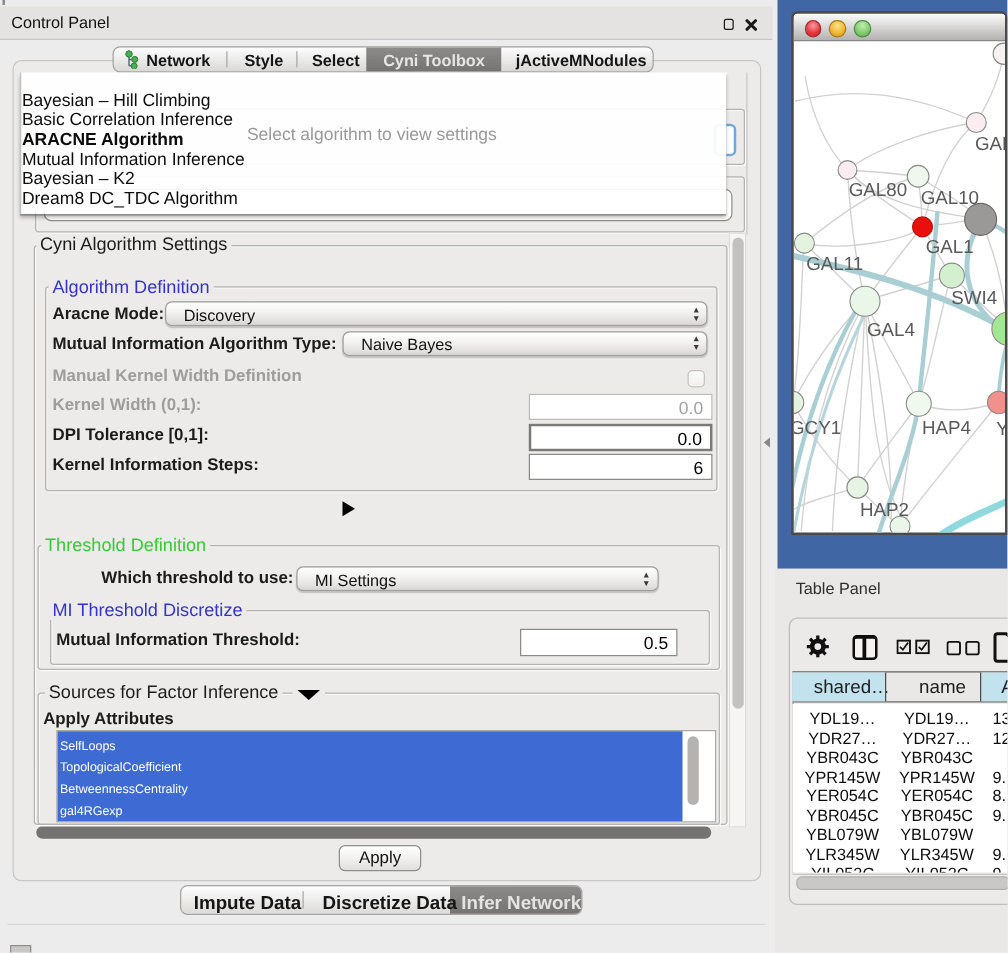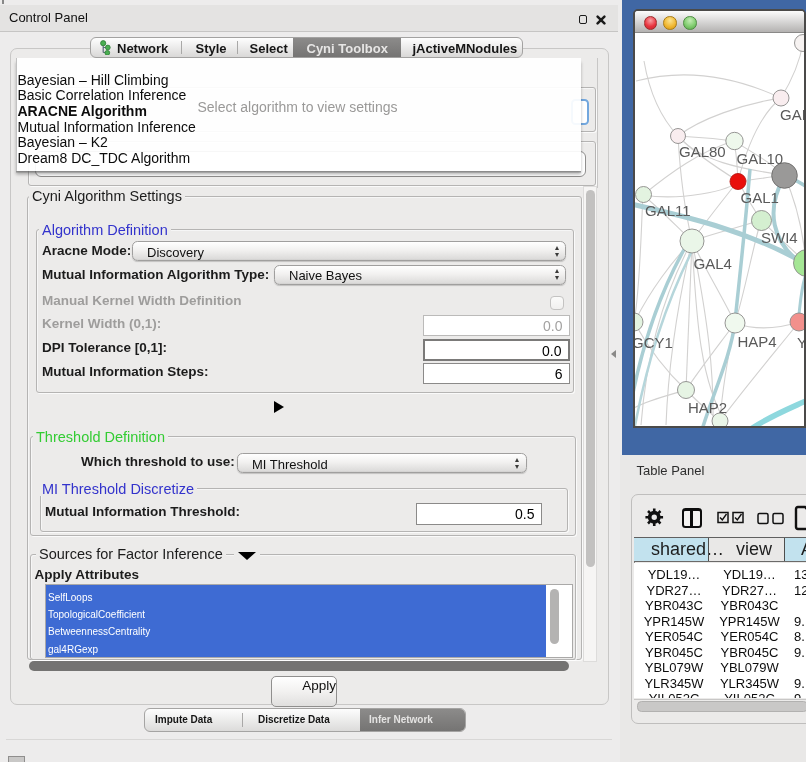--- a/index.html
+++ b/index.html
@@ -72,33 +72,33 @@
   <div class="lbl" style="left:42px;top:317px;color:#9e9d9c;">Kernel Width (0,1):</div>
   <div class="fld" style="left:423px;top:315px;width:147px;height:21px;border:1px solid #bbbab9;color:#a3a2a1;">
       <span>0.0</span>
     </div>
 
   <div class="lbl" style="left:42px;top:340.5px;">DPI Tolerance [0,1]:</div>
   <div class="fld" style="left:423px;top:338.5px;width:147px;height:22px;border:2px solid #7b7a79;color:#000;">
       <span style="top:2px;">0.0</span>
     </div>
 
-  <div class="lbl" style="left:42px;top:364.5px;">Mutual Information Steps:</div>
+  <div class="lbl" style="left:42px;top:364.5px;">Kernel Information Steps:</div>
   <div class="fld" style="left:423px;top:363px;width:147px;height:21px;border:1px solid #8b8a89;color:#000;">
       <span>6</span>
     </div>
 
   <div class="abs" style="left:274px;top:401px;width:0;height:0;border-top:6px solid transparent;border-bottom:6px solid transparent;border-left:10px solid #000;"></div>
 
   <div class="grp" style="left:30px;top:436px;width:544px;height:98px;"></div>
   <div class="gl" style="left:33px;top:429.5px;color:#33cc33;">Threshold Definition</div>
 
   <div class="lbl" style="left:81px;top:455px;">Which threshold to use:</div>
   <div class="combo" style="left:237px;top:453px;width:290px;height:20px;">
-    <div class="ct">MI Threshold</div>
+    <div class="ct">MI Settings</div>
     <div class="spin">
         <div class="u" style="left:276.5px;top:3.8px;"></div>
         <div class="d" style="left:276.5px;top:10.6px;"></div>
       </div>
   </div>
 
   <div class="grp" style="left:40px;top:488px;width:526px;height:42px;"></div>
   <div class="gl" style="left:39px;top:481.5px;color:#3333cc;">MI Threshold Discretize</div>
   <div class="lbl" style="left:45px;top:504.5px;">Mutual Information Threshold:</div>
   <div class="fld" style="left:416px;top:502.5px;width:126px;height:22px;border:1px solid #8b8a89;color:#000;">
@@ -109,23 +109,23 @@
   <div class="gl" style="left:36px;top:546.5px;color:#1c1c1c;">Sources for Factor Inference</div>
   <div class="abs" style="left:234px;top:549px;width:26px;height:12px;background:#ecebea;"></div>
   <div class="abs" style="left:238px;top:552px;width:0;height:0;border-left:9px solid transparent;border-right:9px solid transparent;border-top:8px solid #000;"></div>
   <div class="lbl" style="left:34.5px;top:567.5px;">Apply Attributes</div>
 
   <div class="abs" style="left:44.5px;top:584px;width:528px;height:74px;background:#fff;border:1px solid #aaa9a8;box-sizing:border-box;"></div>
   <div class="abs" style="left:45.5px;top:585px;width:500.5px;height:72px;background:#3e6bd3;"></div>
   <div class="abs" style="left:48px;top:589px;font-size:10px;color:#fff;line-height:17.2px;">SelfLoops<br>TopologicalCoefficient<br>BetweennessCentrality<br>gal4RGexp</div>
   <div class="abs" style="left:549.5px;top:589px;width:9px;height:55px;background:#b4b3b2;border-radius:4.5px;"></div>
 
-  <div class="abs" style="left:271px;top:676px;width:66px;height:31px;background:linear-gradient(#ffffff,#f2f1f0 50%,#e0dfde);border:1px solid #908f8e;border-radius:5px;box-sizing:border-box;text-align:right;font-size:13.5px;line-height:17px;color:#111;">Apply</div>
-
-  <div class="abs" id="bottabs" style="left:144px;top:708px;width:322px;height:23.5px;background:linear-gradient(#fdfdfd,#dcdbda);border:1px solid #a5a4a3;border-radius:6px;box-sizing:border-box;font-size:10px;font-weight:bold;color:#151515;">
+  <div class="abs" style="left:271px;top:676px;width:66px;height:21px;background:linear-gradient(#ffffff,#f2f1f0 50%,#e0dfde);border:1px solid #908f8e;border-radius:5px;box-sizing:border-box;text-align:center;font-size:13.5px;line-height:17px;color:#111;">Apply</div>
+
+  <div class="abs" id="bottabs" style="left:144px;top:708px;width:322px;height:23.5px;background:linear-gradient(#fdfdfd,#dcdbda);border:1px solid #a5a4a3;border-radius:6px;box-sizing:border-box;font-size:15px;font-weight:bold;color:#151515;">
     <div class="abs" style="left:215px;top:0;width:105px;height:21.5px;background:linear-gradient(#8c8b8a,#757473);border-radius:0 5px 5px 0;"></div>
     <div class="abs" style="left:96.5px;top:4px;width:1px;height:14px;background:#a9a8a7;"></div>
     <div class="abs" style="left:10px;top:5px;">Impute Data</div>
     <div class="abs" style="left:113px;top:5px;">Discretize Data</div>
     <div class="abs" style="left:224px;top:5px;color:#e5e4e3;">Infer Network</div>
   </div>
 
   <div class="abs" style="left:6px;top:739px;width:606px;height:1px;background:#d8d7d6;"></div>
   <div class="abs" style="left:8px;top:756px;width:15px;height:6px;border:1px solid #8f8e8d;background:#c9c8c7;"></div>
 
@@ -263,23 +263,23 @@
     <g fill="none" stroke="#111" stroke-width="1.5">
       <rect x="1" y="1.5" width="10" height="10" rx="1.5"></rect>
       <rect x="16" y="1.5" width="10" height="10" rx="1.5"></rect>
     </g>
   </svg>
   <svg class="abs" style="left:794px;top:505px;" width="20" height="26" viewBox="0 0 20 26">
     <path d="M2 4 Q2 2 4 2 L11 2 L18 9 L18 22 Q18 24 16 24 L4 24 Q2 24 2 22 Z" fill="none" stroke="#111" stroke-width="2.4"></path>
   </svg>
 
   <div class="abs" style="left:633.5px;top:536.5px;width:1px;height:161.5px;background:#8a8988;"></div>
-  <div class="abs" style="left:634px;top:536.5px;width:172px;height:25.5px;background:#e9e8e7;border-top:1px solid #606060;border-bottom:1px solid #6b6a69;box-sizing:border-box;font-size:18px;color:#1d1d1d;padding-left:37px;">
+  <div class="abs" style="left:634px;top:536.5px;width:172px;height:25.5px;background:#e9e8e7;border-top:1px solid #606060;border-bottom:1px solid #6b6a69;box-sizing:border-box;font-size:15px;color:#1d1d1d;padding-left:37px;">
     <div class="abs" style="left:0;top:0;width:74px;height:23.5px;background:#c2e2ee;text-align:center;line-height:23.5px;text-indent:17px;">shared…</div>
-    <div class="abs" style="left:74.5px;top:0;width:75px;height:23.5px;text-align:center;line-height:23.5px;text-indent:16px;">view</div>
+    <div class="abs" style="left:74.5px;top:0;width:75px;height:23.5px;text-align:center;line-height:23.5px;text-indent:16px;">name</div>
     <div class="abs" style="left:150.5px;top:0;width:21.5px;height:23.5px;background:#c2e2ee;"></div>
     <div class="abs" style="left:167px;top:0;height:23.5px;line-height:23.5px;">A</div>
     <div class="abs" style="left:74px;top:0;width:1.2px;height:23.5px;background:#4e4e4d;"></div>
     <div class="abs" style="left:150px;top:0;width:1.2px;height:23.5px;background:#4e4e4d;"></div>
   </div>
 
   <div class="abs" id="tbl" style="left:634px;top:562.5px;width:172px;height:135.5px;background:#fff;overflow:hidden;font-size:13px;color:#0d0d0d;">
   <div class="abs" style="left:2px;top:4.5px;width:76px;height:15.5px;text-align:center;line-height:15.5px;">YDL19…</div>
       <div class="abs" style="left:78px;top:4.5px;width:75px;height:15.5px;text-align:center;line-height:15.5px;">YDL19…</div>
       <div class="abs" style="left:160px;top:4.5px;height:15.5px;line-height:15.5px;">13</div>

